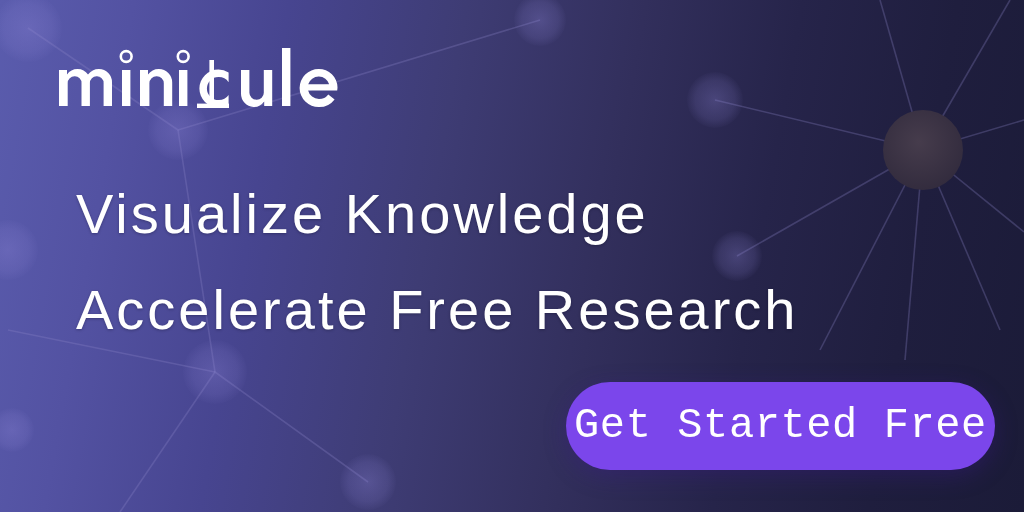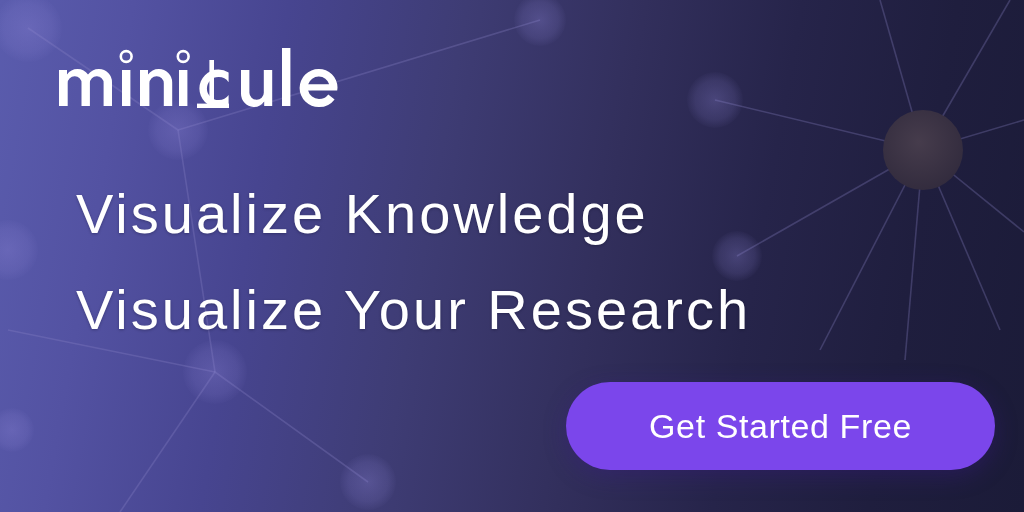--- a/index.html
+++ b/index.html
@@ -71,22 +71,22 @@
 
   
   .cta-button {
     position:absolute;
     left:566px; top:382px;
     width:429px; height:88px;
     border:none;
     border-radius:44px;
     background:#7b46eb;
     color:#ffffff;
-    font-family:Liberation Sans, sans-serif;
-    font-size:34px;
+    font-family:Liberation Mono, monospace;
+    font-size:42px;
     font-weight:400;
     letter-spacing:0.6px;
     cursor:pointer;
     display:flex;
     align-items:center;
     justify-content:center;
     box-shadow:0 6px 22px rgba(60,25,140,0.35);
   }
   .cta-label { display:block; line-height:1; }
 </style>
@@ -171,20 +171,20 @@
         <path d="M263.8 23 a19 19 0 0 0 -19.2 19 a19 19 0 0 0 19.4 19 a19.4 19.4 0 0 0 15.6 -7.6
                  l-6.3 -5 a11.7 11.7 0 0 1 -9.3 4.6 a11.2 11.2 0 0 1 -10.9 -8.6 h29.1
                  a20 20 0 0 0 0.3 -3.2 A18.6 18.6 0 0 0 263.8 23 Z
                  m-10.6 15.3 a11 11 0 0 1 10.6 -7.8 a10.7 10.7 0 0 1 10.4 7.8 Z"></path>
       </g>
     </svg>
   </div>
 
   <div class="headline">
     <span class="headline-line" style="color: rgb(255, 255, 255);">Visualize Knowledge</span>
-    <span class="headline-line" style="color: rgb(255, 255, 255);">Visualize Your Research</span>
+    <span class="headline-line" style="color: rgb(255, 255, 255);">Accelerate Free Research</span>
   </div>
 
   <button class="cta-button" style="background: rgb(123, 70, 235); color: rgb(255, 255, 255);">
     <span class="cta-label">Get Started Free</span>
   </button>
 
 </div>
 
 </body></html>

